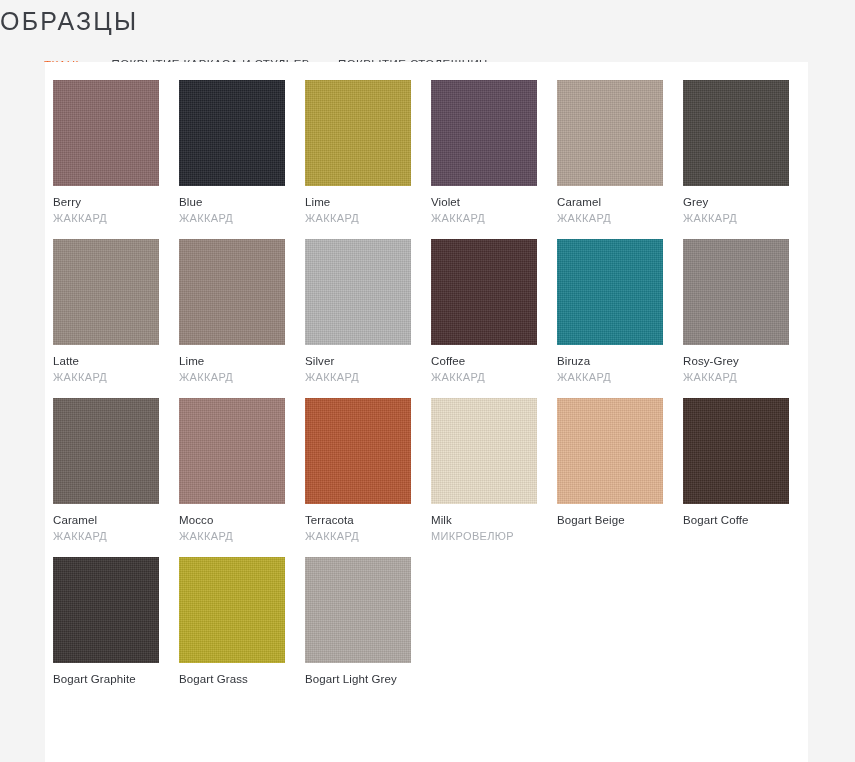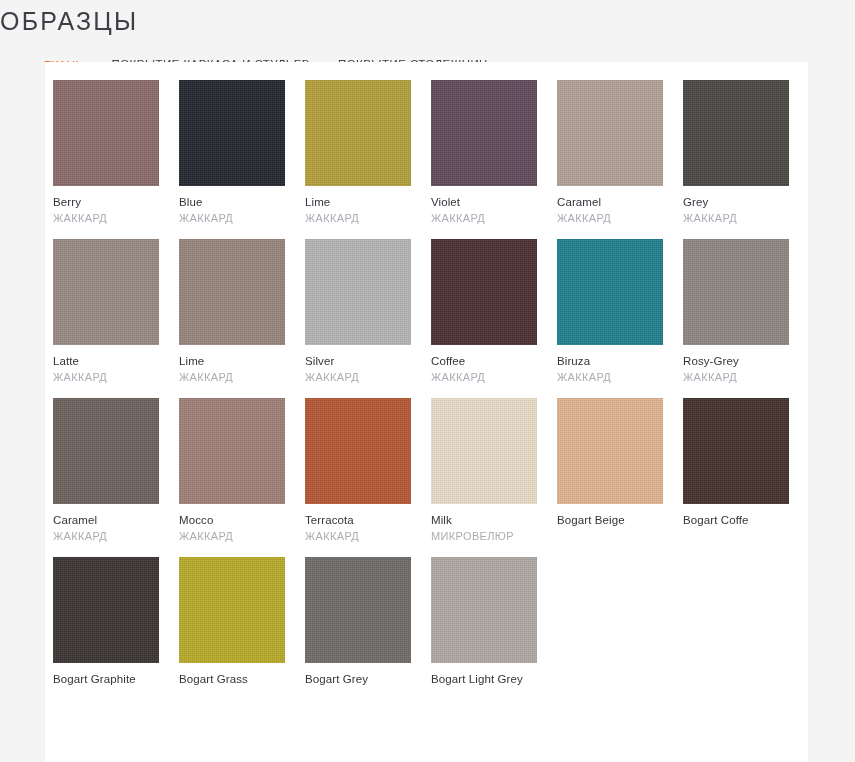--- a/index.html
+++ b/index.html
@@ -230,25 +230,20 @@
           <div class="swatch" style="background: rgb(58, 52, 51);"></div>
           <div class="sample-name">Bogart Graphite</div>
           <div class="sample-sub"></div>
         </div>
         <div class="sample">
           <div class="swatch" style="background: rgb(185, 171, 41);"></div>
           <div class="sample-name">Bogart Grass</div>
           <div class="sample-sub"></div>
         </div>
         <div class="sample">
-          <div class="swatch" style="background: rgb(111, 107, 104);"></div>
-          <div class="sample-name">Bogart Grey</div>
-          <div class="sample-sub"></div>
-        </div>
-        <div class="sample">
           <div class="swatch" style="background: rgb(176, 169, 164);"></div>
           <div class="sample-name">Bogart Light Grey</div>
           <div class="sample-sub"></div>
         </div>
       </div>
   </div>
 
 </div>
 
 </body></html>

